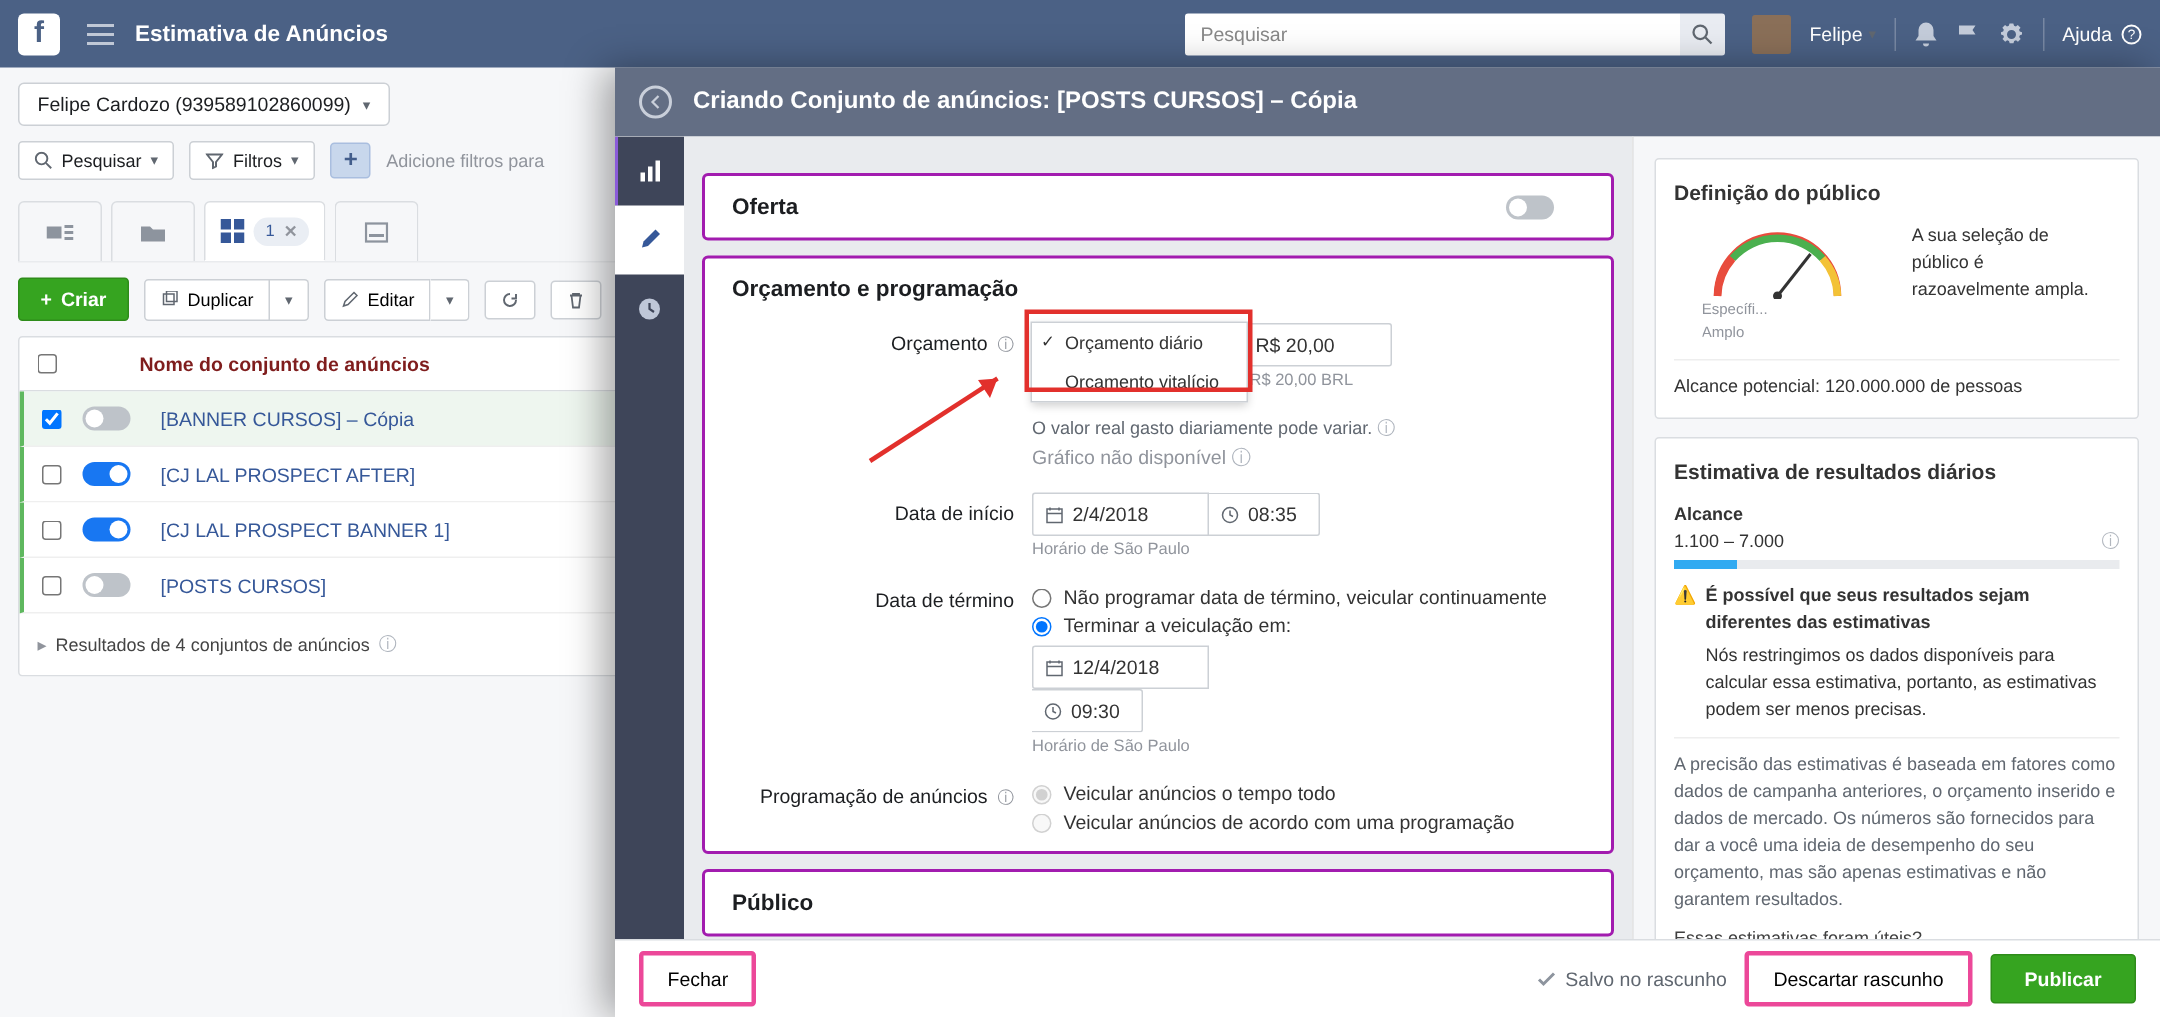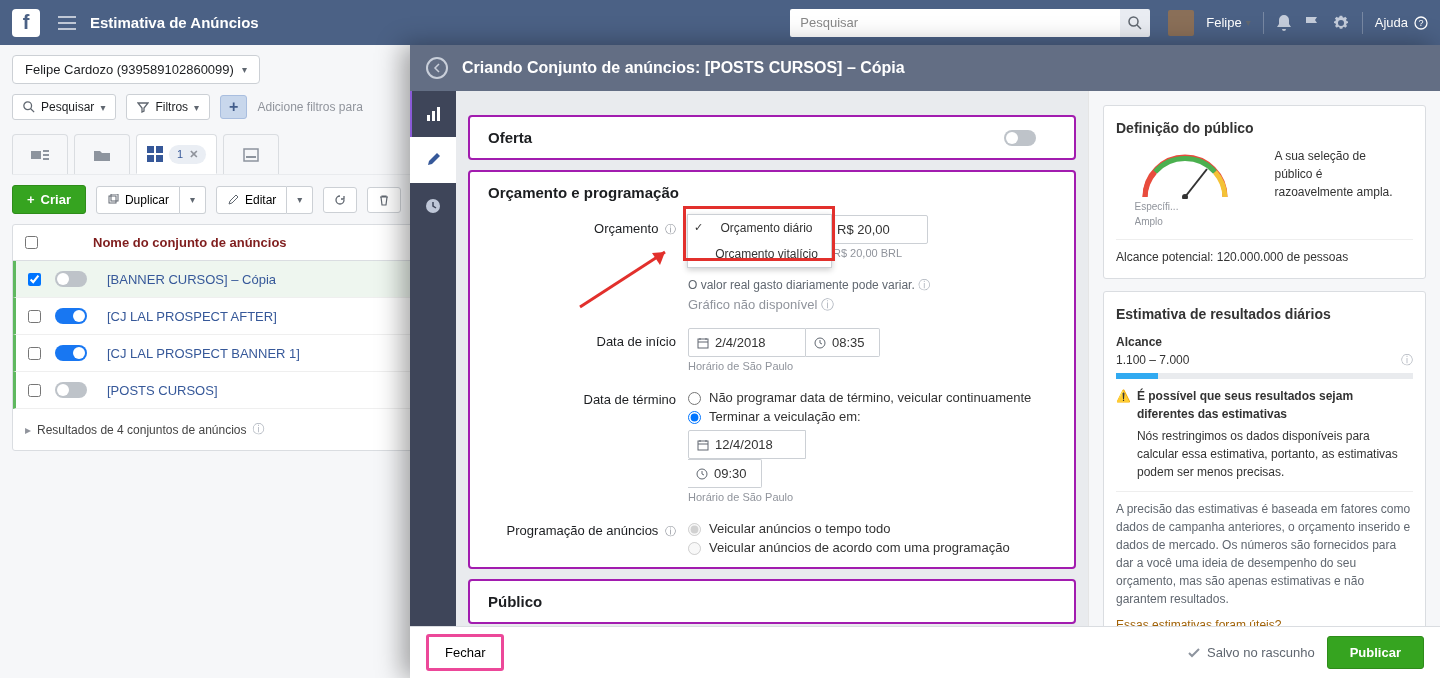--- a/index.html
+++ b/index.html
@@ -98,21 +98,21 @@
 
 .edside2 { width: 352px; background: #f6f7f9; padding: 14px; overflow-y: auto; border-left: 1px solid #e5e5e5; }
 .panelbox { background: #fff; border: 1px solid #dadde1; border-radius: 3px; padding: 12px; margin-bottom: 12px; font-size: 12px; color: #333; line-height: 1.5; }
 .panelbox h4 { font-size: 14px; font-weight: 700; margin-bottom: 8px; }
 .gauge-wrap { display: flex; gap: 40px; justify-content: center; }
 .gauge { position: relative; width: 100px; height: 52px; }
 .gauge-lbls { display: flex; justify-content: space-between; font-size: 10px; color: #90949c; overflow: hidden; }
 .bar-track { height: 6px; background: #e9ebee; margin-top: 4px; position: relative; }
 .bar-fill { height: 6px; background: #31aaf1; width: 14%; }
 .warn { display: flex; gap: 6px; color: #333; margin-top: 8px; }
-.linklike { color: #a16207; cursor: pointer; }
+.linklike { color: #404040; cursor: pointer; }
 .right-info-ico { color: #b2b7bf; float:right; }
 
 .edfooter { height: 52px; background: #fff; border-top: 1px solid #dadde1; display: flex; align-items: center; padding: 0 16px; gap: 12px; }
 .edfooter .spacer { flex: 1; }
 .saved { color: #606770; font-size: 13px; display: flex; align-items: center; gap: 6px; }
 .btn-outline { background: #fff; border: 3px solid #ec4899; border-radius: 3px; padding: 8px 16px; font-size: 13px; cursor: pointer; }
 .btn-prim { background: #36a420; color: #fff; border: 1px solid #2e8c1a; border-radius: 3px; padding: 8px 22px; font-size: 13px; font-weight: 600; cursor: pointer; }
 
 .left-area { width: 100%; }
 
@@ -369,21 +369,21 @@
           <div class="lbl"><span>Orçamento</span> <span class="info">ⓘ</span></div>
           <div class="fld" style="position:relative;">
             <div style="display:flex;">
               <div class="inputlike" style="width:140px; border-right:none; visibility:hidden;"></div>
               <div class="inputlike" style="width:100px; border-radius: 0 2px 2px 0;">
                   <span>R$ 20,00</span>
                 </div>
             </div>
             <div class="subhint" style="margin-left:145px;">R$ 20,00 BRL</div>
 
-            <div class="dropdown-pop" style="top:-1px; left:-1px;text-align:center;">
+            <div class="dropdown-pop" style="top:-1px; left:-1px;">
               <div class="opt sel">Orçamento diário</div>
               <div class="opt">Orçamento vitalício</div>
             </div>
 
             <div class="redbox" style="top:-9px; left:-5px; width:152px; height:55px;"></div>
 
             <div class="note" style="margin-top: 18px;"><span>O valor real gasto diariamente pode variar.</span> <span style="color:#aeb4bd;">ⓘ</span></div>
           </div>
         </div>
 
@@ -520,15 +520,16 @@
 
   <div class="edfooter">
     <button class="btn-outline">Fechar</button>
     <div class="spacer"></div>
     <div class="saved">
       <svg width="14" height="14" viewBox="0 0 14 14">
           <path d="M2 7l3 3 7-7" stroke="#8d949e" stroke-width="2" fill="none"></path>
         </svg>
       <span>Salvo no rascunho</span>
     </div>
+    <button class="btn-outline">Descartar rascunho</button>
     <button class="btn-prim">Publicar</button>
   </div>
 </div>
 
 </body></html>

